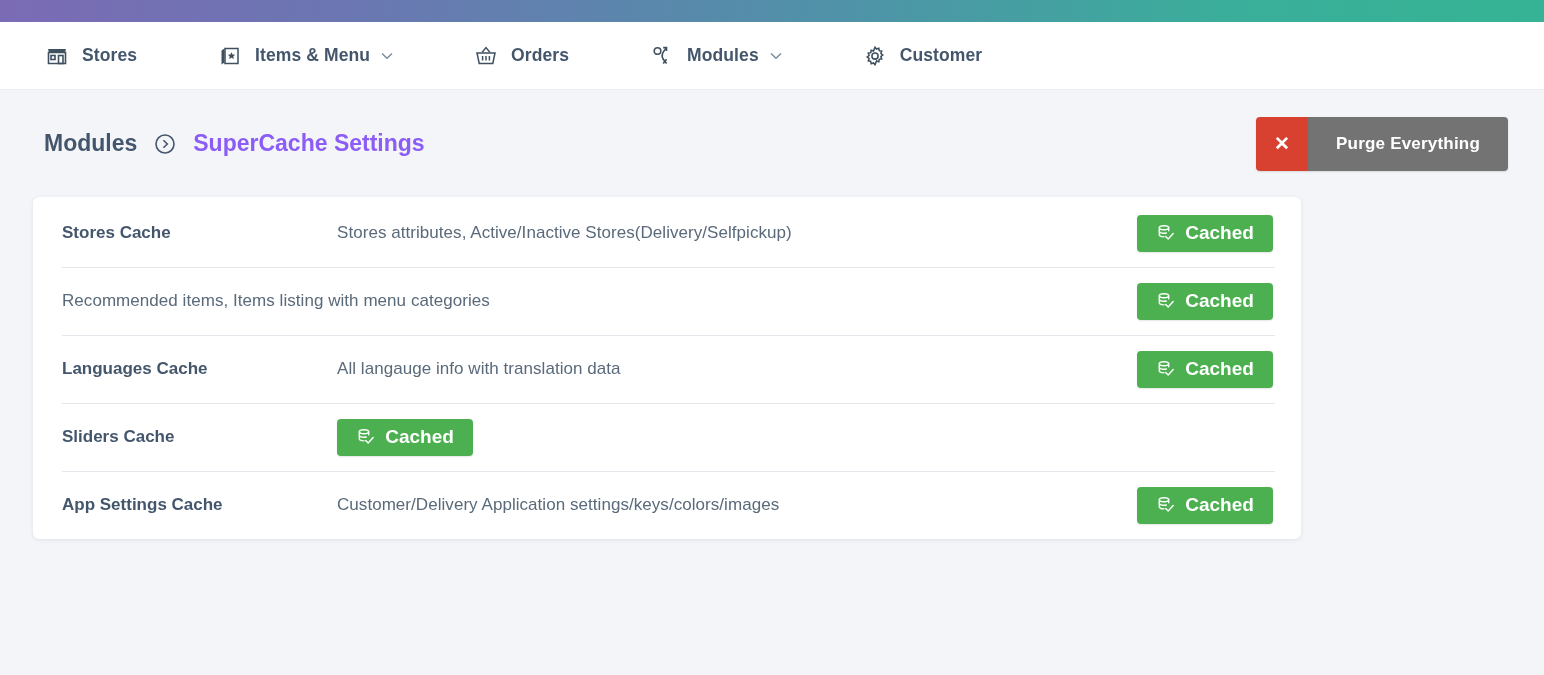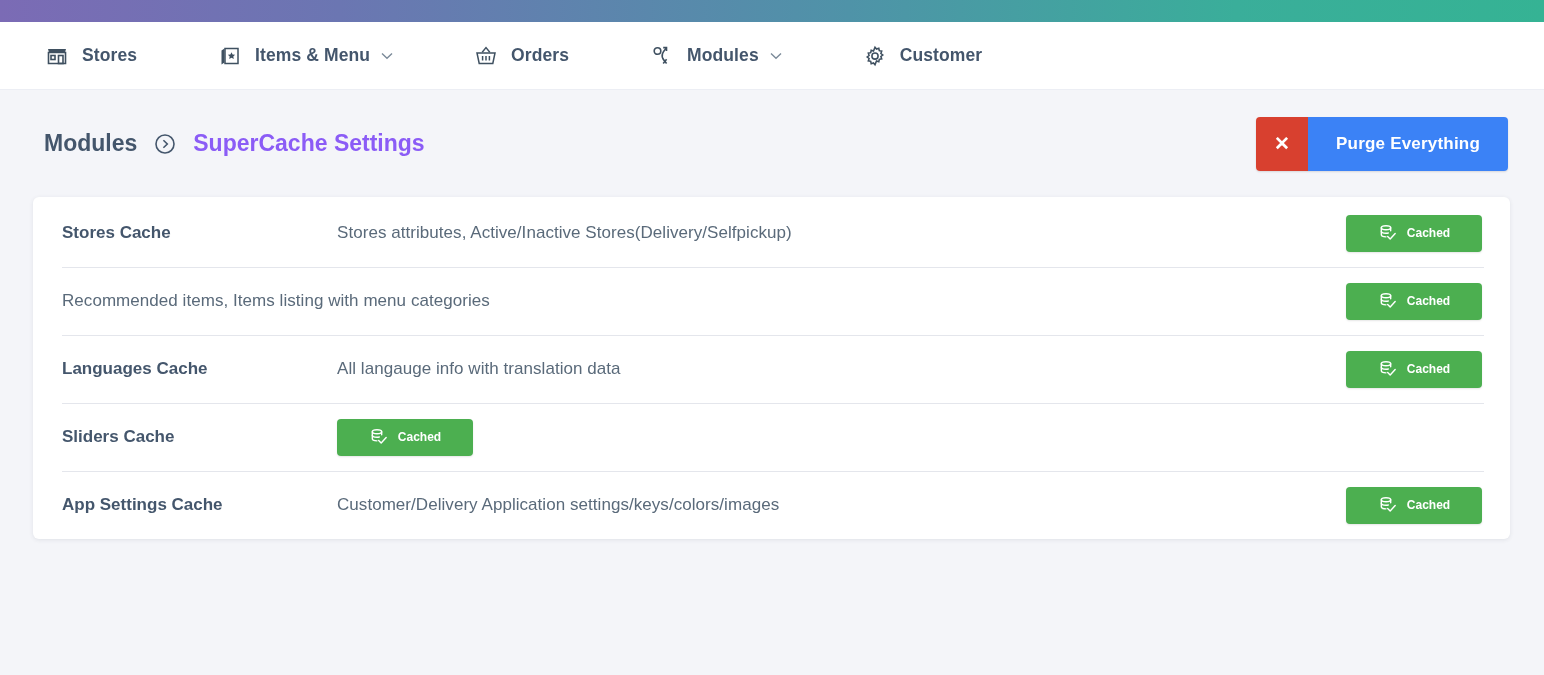--- a/index.html
+++ b/index.html
@@ -123,34 +123,34 @@
     width: 52px;
     background: #d8402f;
     display: flex;
     align-items: center;
     justify-content: center;
     color: #ffffff;
     font-size: 19px;
     font-weight: 700;
   }
   .purge-label-box {
-    background: #3b82f6;
+    background: #737373;
     display: flex;
     align-items: center;
     padding: 0 28px;
     color: #ffffff;
     font-size: 17px;
     font-weight: 600;
     letter-spacing: .2px;
   }
 
   
   .card {
     margin: 0 24px 0 33px;
-    width: 1477px;
+    width: 1268px;
     background: #ffffff;
     border-radius: 6px;
     box-shadow: 0 1px 4px rgba(45,55,75,.10);
     padding: 2px 0 0 0;
   }
 
   .cache-row {
     display: flex;
     align-items: center;
     height: 68px;
@@ -189,21 +189,21 @@
     flex: 0 0 auto;
     display: flex;
     align-items: center;
     justify-content: center;
     gap: 9px;
     width: 136px;
     height: 37px;
     background: #4caf50;
     border-radius: 4px;
     color: #ffffff;
-    font-size: 12px;
+    font-size: 19px;
     font-weight: 600;
     cursor: pointer;
     box-shadow: 0 1px 2px rgba(0,0,0,.10);
   }
   .cached-btn svg { display: block; }
 
 </style>
 </head>
 <body>
 

